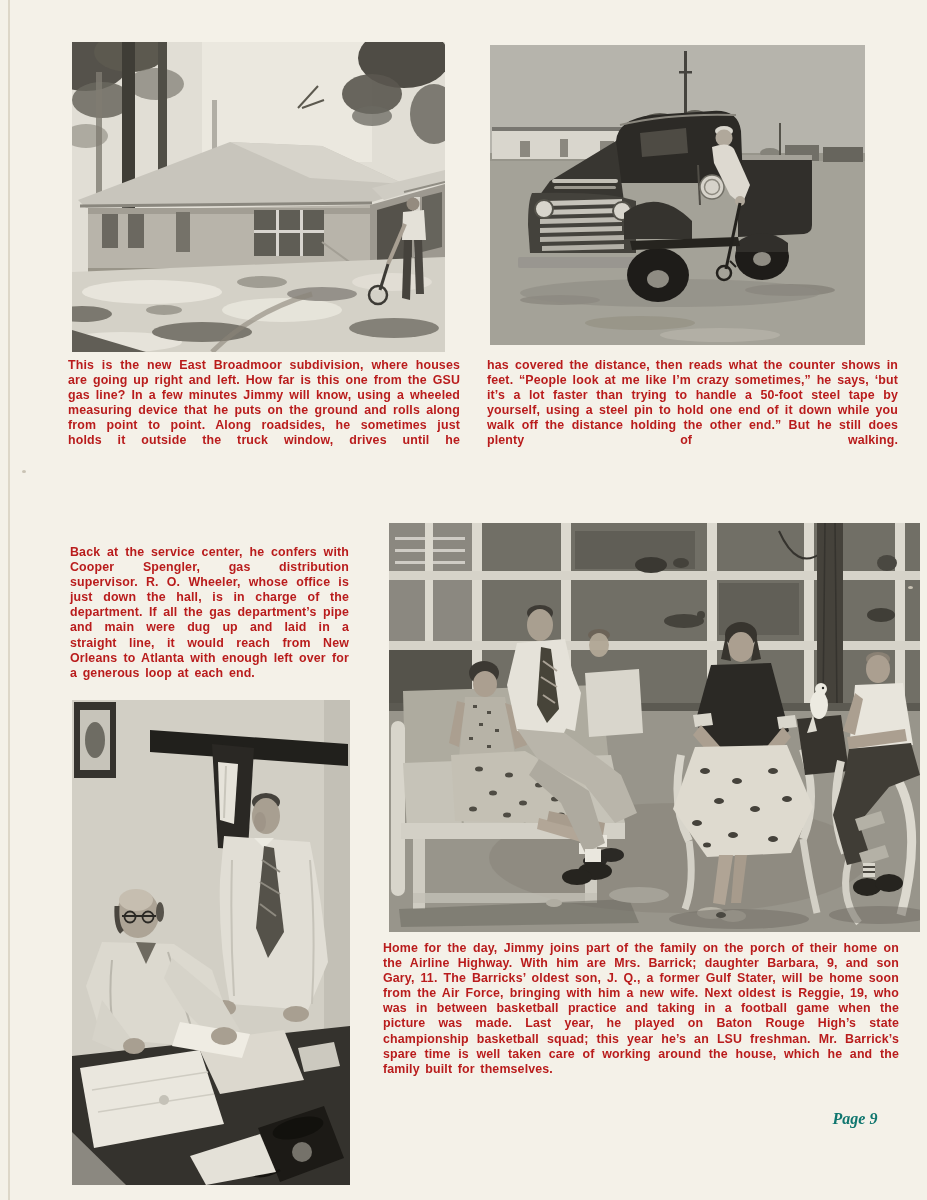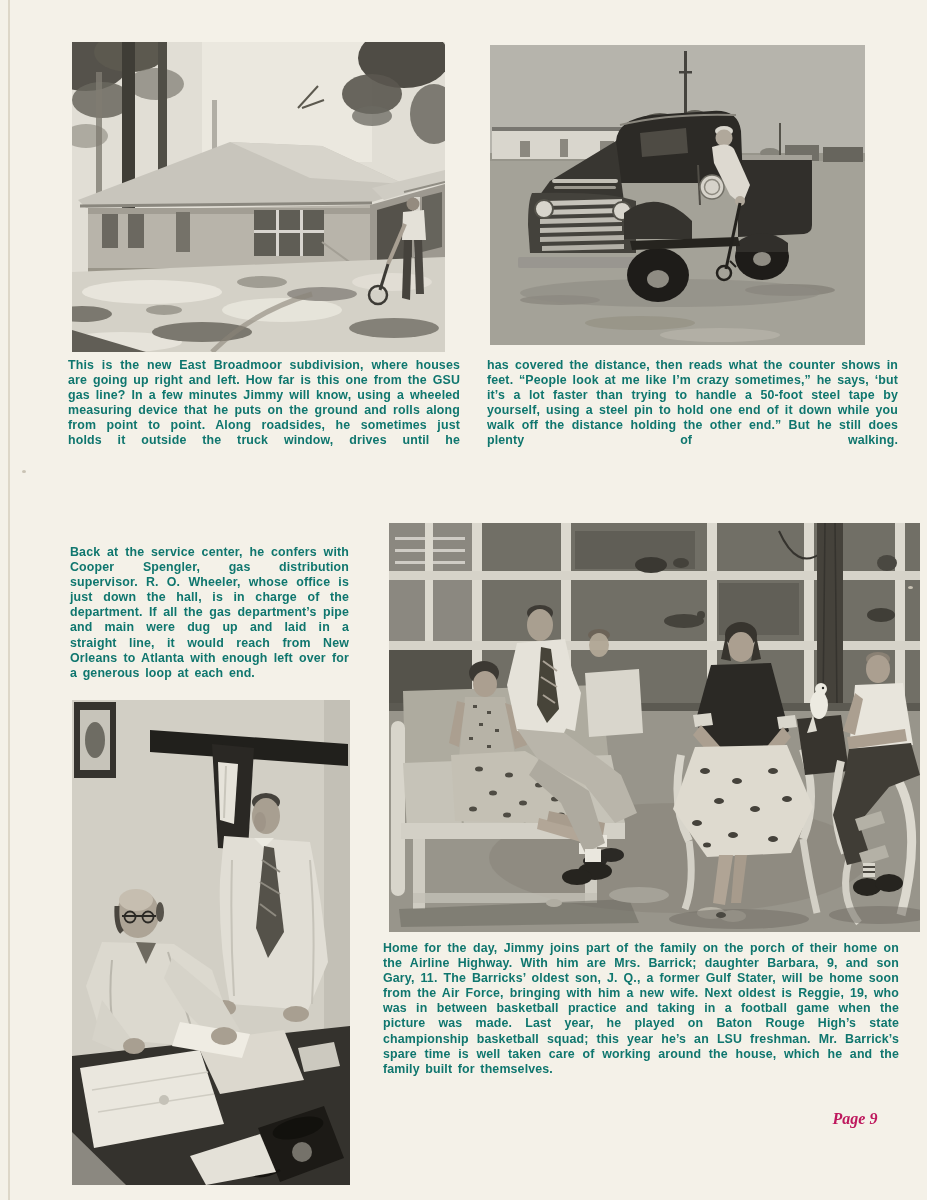--- a/index.html
+++ b/index.html
@@ -13,33 +13,33 @@
   .page{position:absolute;inset:0;background:#f4f1e8;}
   .crease{position:absolute;left:8px;top:0;width:2px;height:1200px;background:#ddd7c8;}
   .speck{position:absolute;background:#c9c3b4;border-radius:50%;}
   figure{margin:0;position:absolute;}
   figure svg{display:block;width:100%;height:100%;}
   .caption{
     position:absolute;
     font-size:12.4px;
     font-weight:700;
     line-height:15.1px;
-    color:#0f766e;
+    color:#b91c1c;
     text-align:justify;
     word-spacing:2px;
     letter-spacing:0.15px;
     margin:0;
   }
   .justify-last{text-align-last:justify;}
   .pagenum{
     position:absolute;
     left:800px;top:1110px;width:110px;
     font-family:"Liberation Serif", serif;
     font-style:italic;font-weight:700;
-    font-size:16px;color:#be185d;
+    font-size:16px;color:#0f766e;
     text-align:center;
   }
 </style>
 </head>
 <body>
 
 <div class="page">
   <div class="crease"></div>
 
   <figure style="left:72px;top:42px;width:373px;height:310px;">

